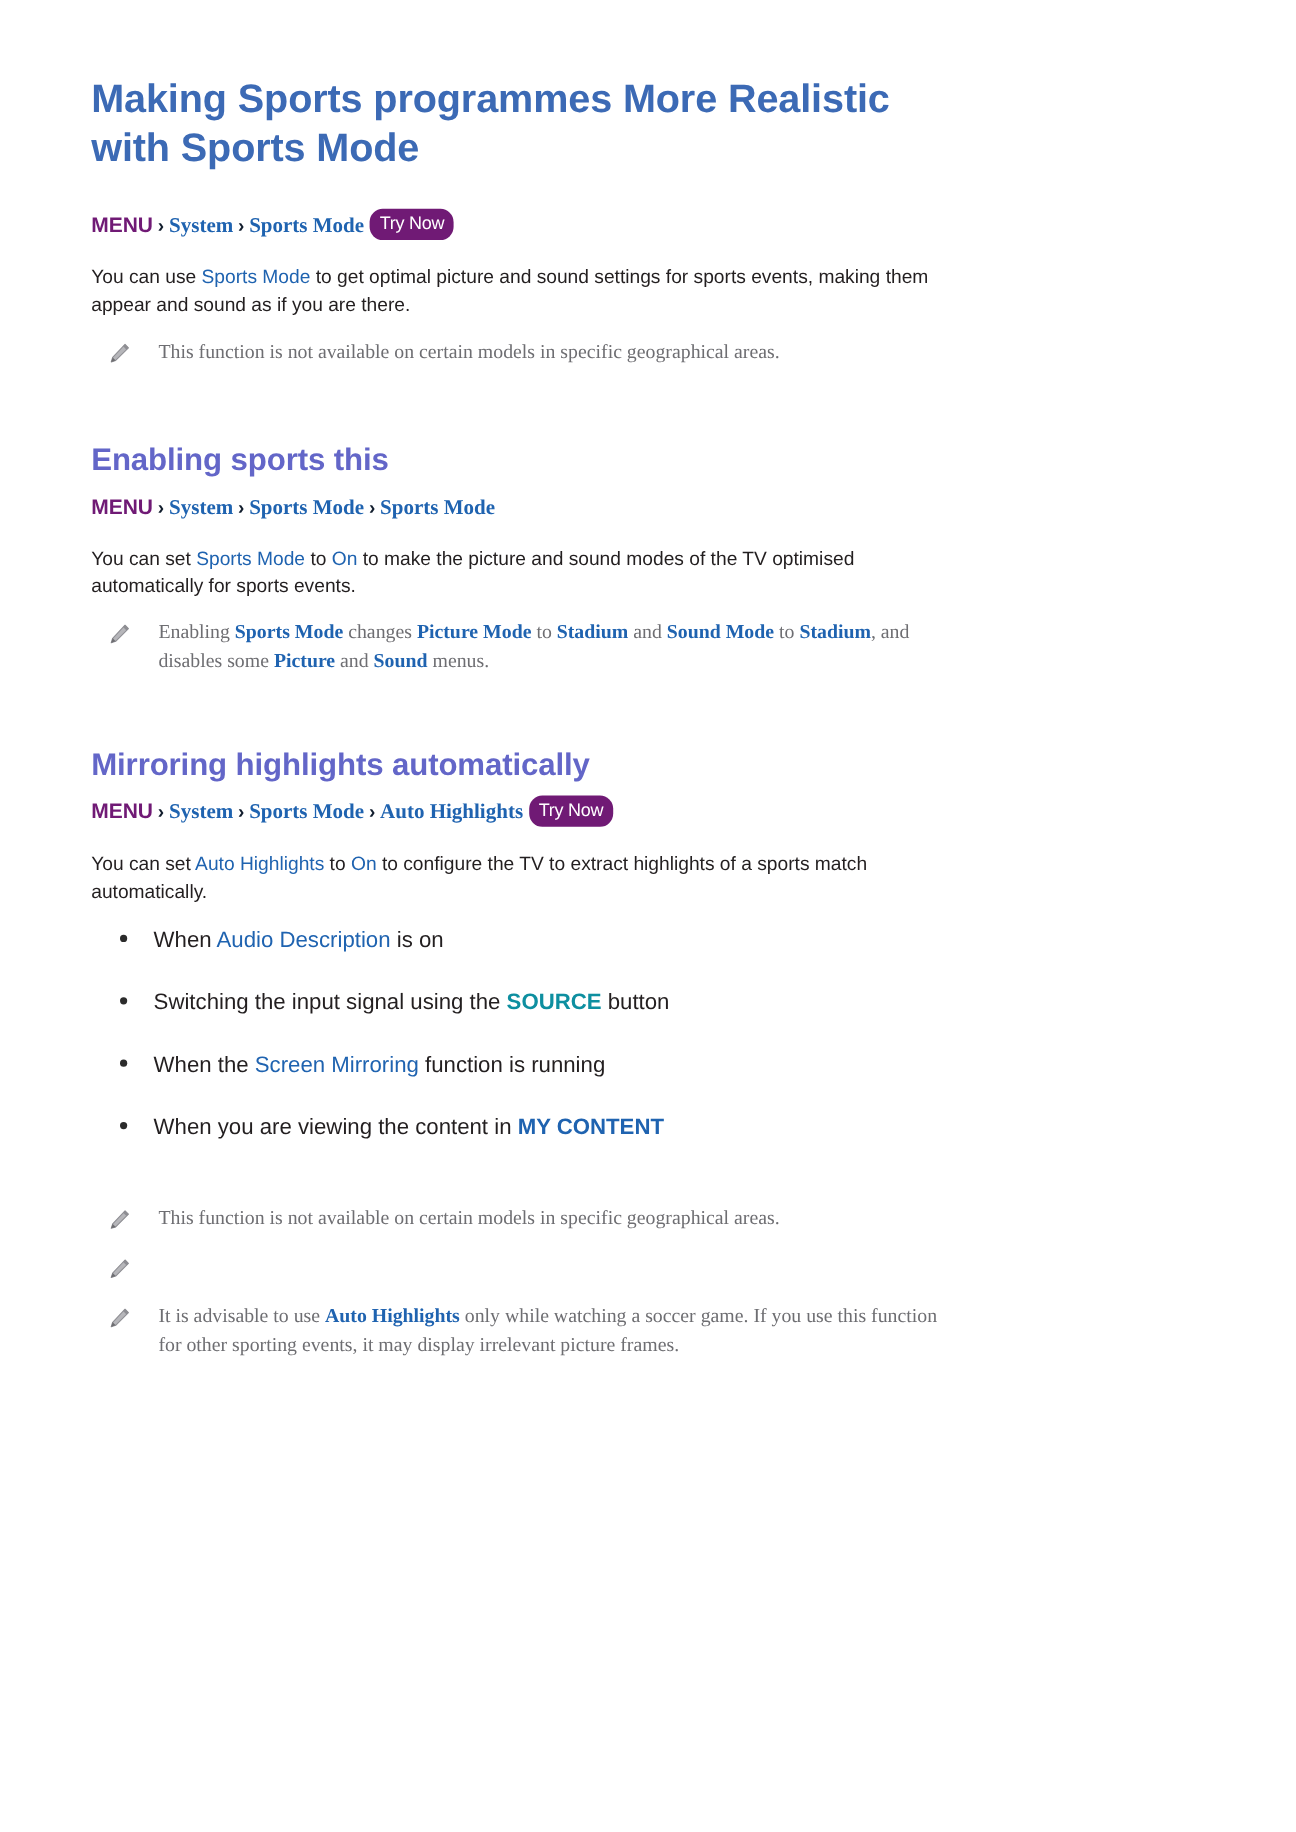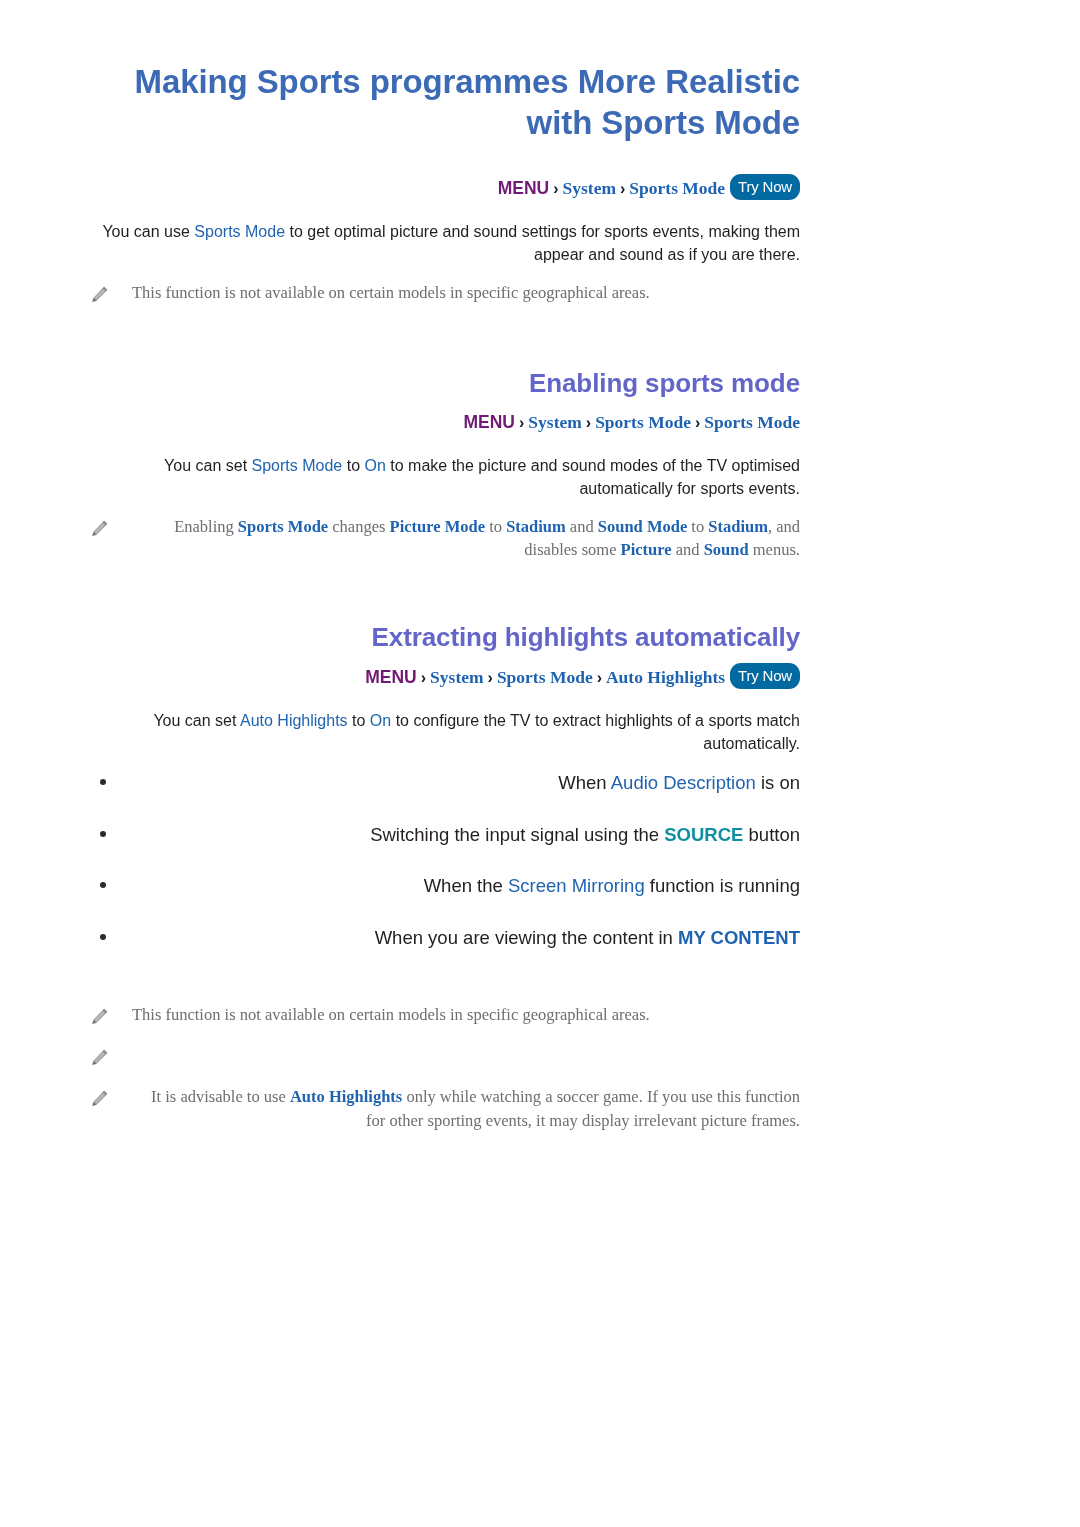--- a/index.html
+++ b/index.html
@@ -14,21 +14,20 @@
     color: #231f20;
     -webkit-font-smoothing: antialiased;
   }
   .page {
     position: relative;
     width: 860px;
     height: 1527px;
     box-sizing: border-box;
     padding: 62px 60px 0 76px;
     background: #ffffff;
-    text-align: right;
   }
 
   
   .doc-title {
     font-size: 33px;
     line-height: 1.24;
     font-weight: bold;
     color: #3c6ab5;
     letter-spacing: -0.1px;
     margin: 0 0 30px 0;
@@ -58,21 +57,21 @@
   .crumb-menu { color: #701a75; }
   .crumb-item { color: #1f63b0; font-family: Liberation Serif, serif; }
   .crumb-sep {
     color: #101c2c;
     font-weight: bold;
     padding: 0 4px;
     font-size: 16px;
   }
   .try-now {
     display: inline-block;
-    background: #0369a1;
+    background: #701a75;
     color: #ffffff;
     font-size: 15px;
     font-weight: normal;
     line-height: 1;
     padding: 5px 8px 6px 8px;
     border-radius: 11px;
     margin-left: 5px;
     vertical-align: 2px;
     letter-spacing: -0.2px;
   }
@@ -157,40 +156,40 @@
     <span class="note-icon">
       <svg width="22" height="22" viewBox="0 0 22 22" aria-hidden="true">
         <path d="M16.2 3.0 L19.0 5.8 L8.4 16.4 L4.7 17.6 L5.9 13.9 Z" fill="#b6b6ba" stroke="#8e8e93" stroke-width="0.9" stroke-linejoin="round"></path>
         <path d="M16.2 3.0 L19.0 5.8 L17.4 7.4 L14.6 4.6 Z" fill="#8e8e93"></path>
         <path d="M5.9 13.9 L8.4 16.4 L4.7 17.6 Z" fill="#6e6e72"></path>
       </svg>
     </span>
     <span class="note-text">This function is not available on certain models in specific geographical areas.</span>
   </div>
 
-  <h2 class="section-heading sec-enabling">Enabling sports mode</h2>
+  <h2 class="section-heading sec-enabling">Enabling sports this</h2>
 
   <div class="breadcrumb">
     <span class="crumb-menu">MENU</span><span class="crumb-sep">›</span><span class="crumb-item">System</span><span class="crumb-sep">›</span><span class="crumb-item">Sports Mode</span><span class="crumb-sep">›</span><span class="crumb-item">Sports Mode</span>
   </div>
 
   <p class="body-text"><span>You can set </span><span class="kw">Sports Mode</span><span> to </span><span class="kw">On</span><span> to make the picture and sound modes of the TV optimised automatically for sports events.</span></p>
 
   <div class="note">
     <span class="note-icon">
       <svg width="22" height="22" viewBox="0 0 22 22" aria-hidden="true">
         <path d="M16.2 3.0 L19.0 5.8 L8.4 16.4 L4.7 17.6 L5.9 13.9 Z" fill="#b6b6ba" stroke="#8e8e93" stroke-width="0.9" stroke-linejoin="round"></path>
         <path d="M16.2 3.0 L19.0 5.8 L17.4 7.4 L14.6 4.6 Z" fill="#8e8e93"></path>
         <path d="M5.9 13.9 L8.4 16.4 L4.7 17.6 Z" fill="#6e6e72"></path>
       </svg>
     </span>
     <span class="note-text"><span>Enabling </span><span class="kw-b">Sports Mode</span><span> changes </span><span class="kw-b">Picture Mode</span><span> to </span><span class="kw-b">Stadium</span><span> and </span><span class="kw-b">Sound Mode</span><span> to </span><span class="kw-b">Stadium</span><span>, and disables some </span><span class="kw-b">Picture</span><span> and </span><span class="kw-b">Sound</span><span> menus.</span></span>
   </div>
 
-  <h2 class="section-heading sec-extracting">Extracting highlights automatically</h2>
+  <h2 class="section-heading sec-extracting">Mirroring highlights automatically</h2>
 
   <div class="breadcrumb">
     <span class="crumb-menu">MENU</span><span class="crumb-sep">›</span><span class="crumb-item">System</span><span class="crumb-sep">›</span><span class="crumb-item">Sports Mode</span><span class="crumb-sep">›</span><span class="crumb-item">Auto Highlights</span><span class="try-now">Try Now</span>
   </div>
 
   <p class="body-text"><span>You can set </span><span class="kw">Auto Highlights</span><span> to </span><span class="kw">On</span><span> to configure the TV to extract highlights of a sports match automatically.</span></p>
 
 
   <ul class="bullet-list">
     <li class="bullet-item">

